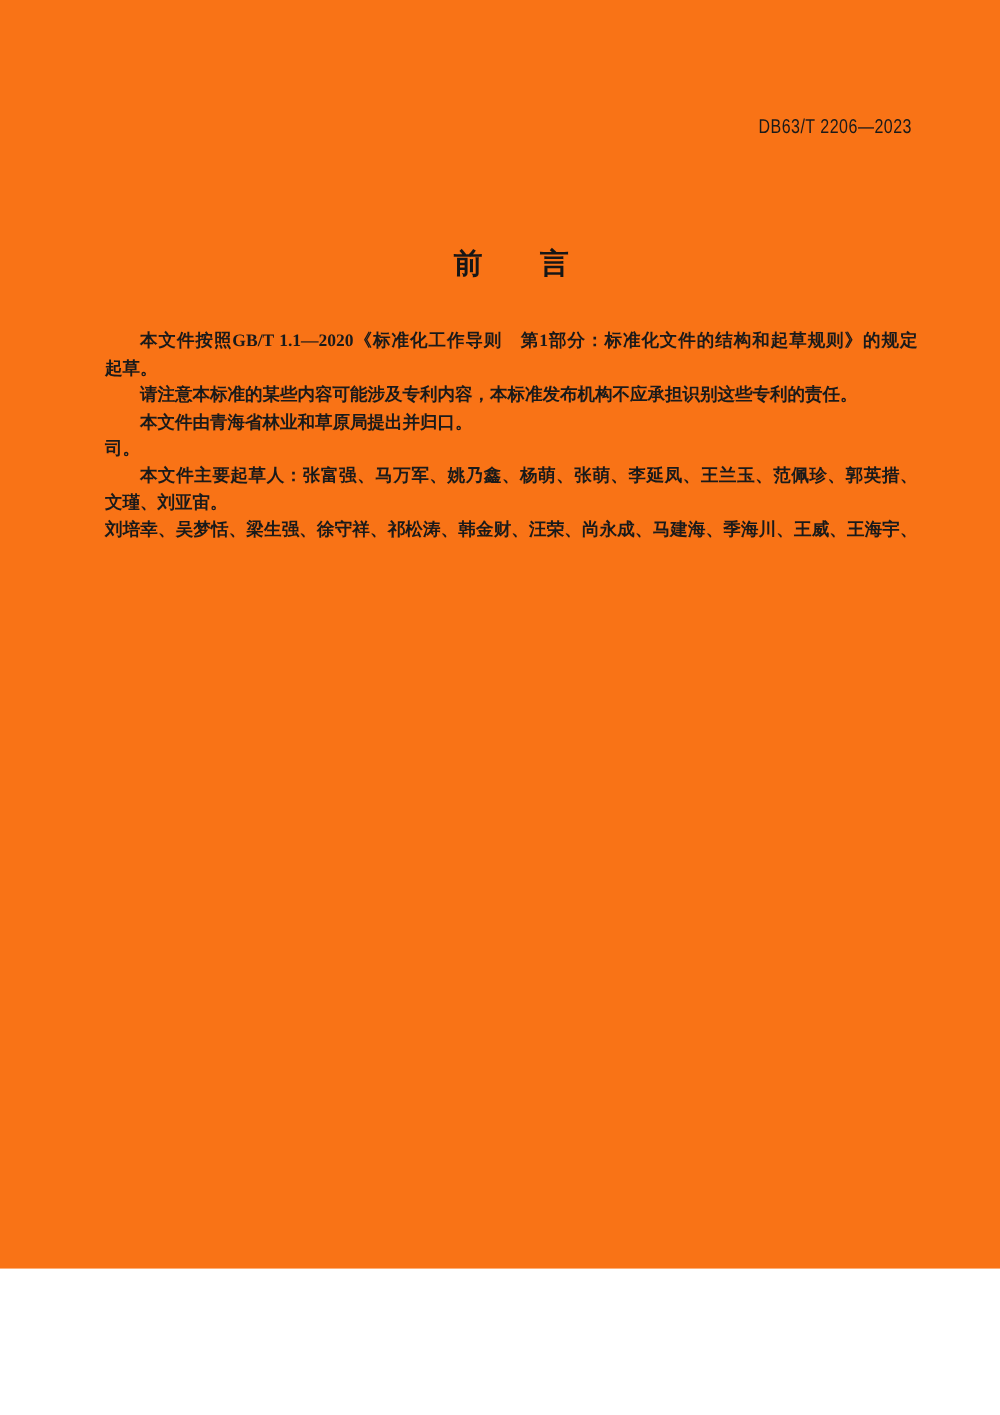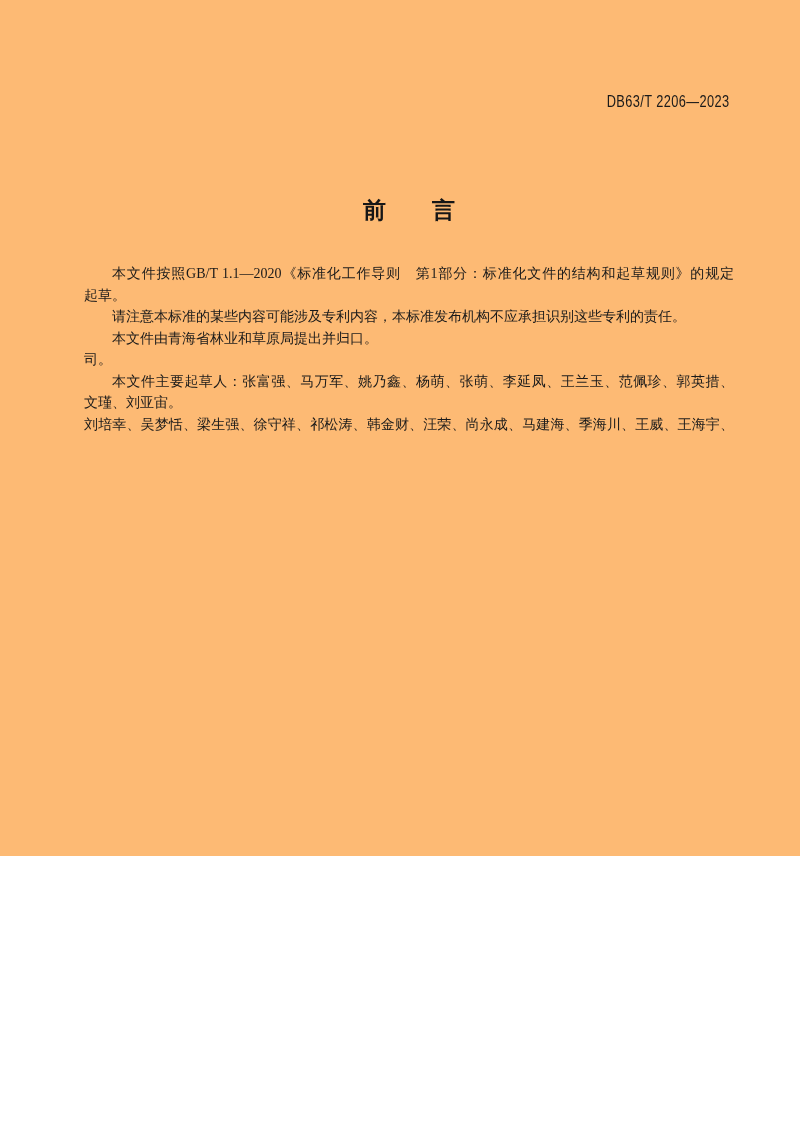--- a/index.html
+++ b/index.html
@@ -3,22 +3,22 @@
 <meta charset="utf-8">
 <style>
   html, body {
     margin: 0;
     padding: 0;
     background: #ffffff;
   }
   .page {
     position: relative;
     width: 800px;
-    height: 856px;
-    background: #fdba74;
+    height: 1015px;
+    background: #f97316;
     overflow: hidden;
     color: #1a1a1a;
   }
   .doc-number {
     position: absolute;
     top: 93px;
     right: 70px;
     font-family: "Liberation Sans", "DejaVu Sans", sans-serif;
     font-size: 16px;
     font-weight: 500;
@@ -46,20 +46,21 @@
     top: 263px;
     left: 84px;
     width: 650px;
     font-family: "Liberation Serif", "DejaVu Serif", serif;
     font-size: 14px;
     line-height: 21.5px;
     color: #1a1a1a;
   }
   .line {
     white-space: normal;
+    font-weight: bold;
   }
   .line.indent {
     text-indent: 2em;
   }
   .line.fill {
     text-align: justify;
     text-align-last: justify;
   }
   .page-number {
     position: absolute;

